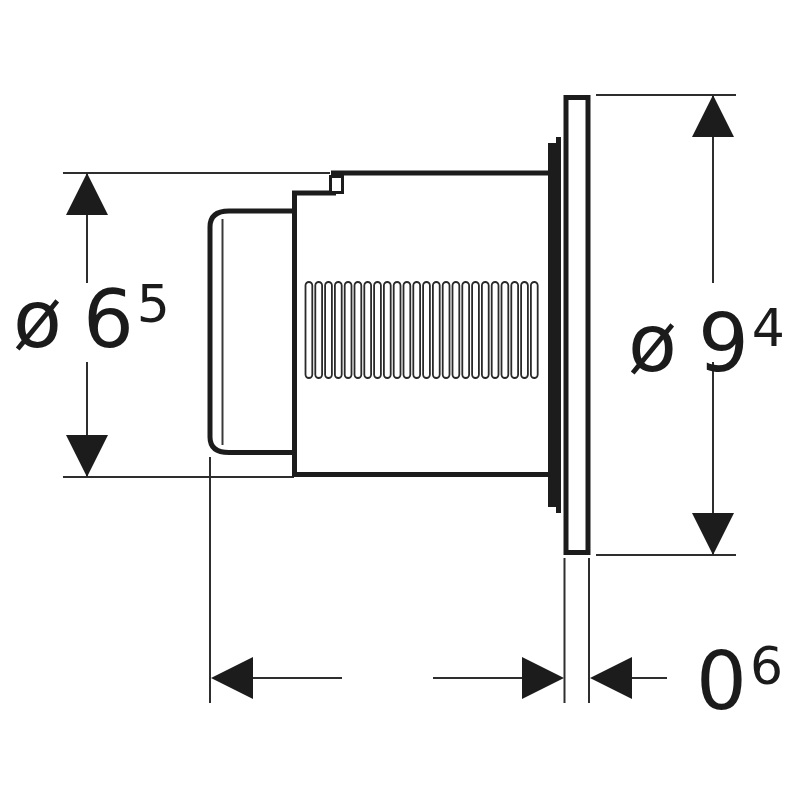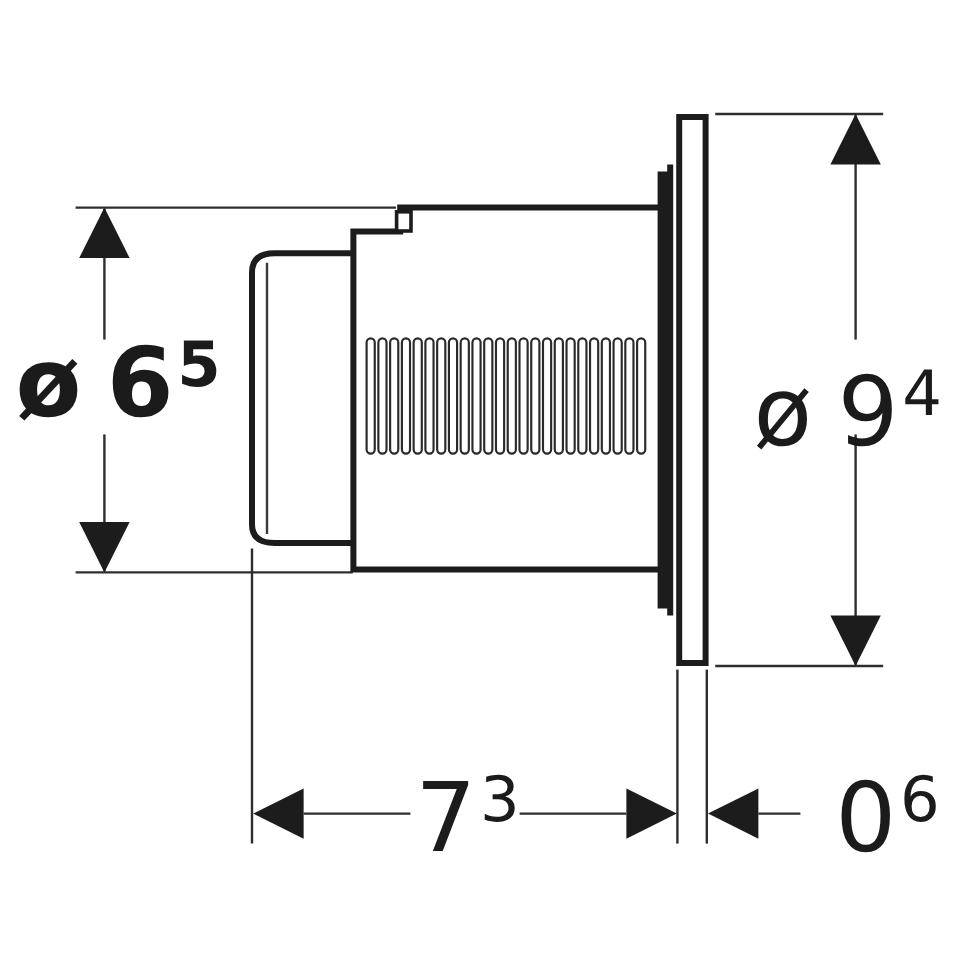--- a/index.html
+++ b/index.html
@@ -111,29 +111,26 @@
         <rect x="511.30" y="282" width="6.8" height="96" rx="3.4" ry="3.4"></rect>
         <rect x="521.10" y="282" width="6.8" height="96" rx="3.4" ry="3.4"></rect>
         <rect x="530.90" y="282" width="6.8" height="96" rx="3.4" ry="3.4"></rect>
       </g>
 
     <polygon class="solid" points="548,143 556,143 556,137 561,137 561,513 556,513 556,507 548,507"></polygon>
 
     <rect class="thick-fill" x="566" y="97.5" width="22" height="455"></rect>
   </svg>
 
-  <div class="dim-label" style="left:13px; top:274px;font-weight:bold;">
+  <div class="dim-label" style="left:13px; top:274px;">
     <span class="phi">ø</span><span class="val">6</span><span class="sup">5</span>
   </div>
 
   <div class="dim-label" style="left:628px; top:272px;margin-top:26px;">
     <span class="phi">ø</span><span class="val">9</span><span class="sup">4</span>
   </div>
 
-  <div class="dim-label" style="left:346px; top:636px;">
-    <span class="val">7</span><span class="sup">3</span>
-  </div>
 
   <div class="dim-label" style="left:696px; top:636px;">
     <span class="val">0</span><span class="sup">6</span>
   </div>
 
 </div>
 
 </body></html>

